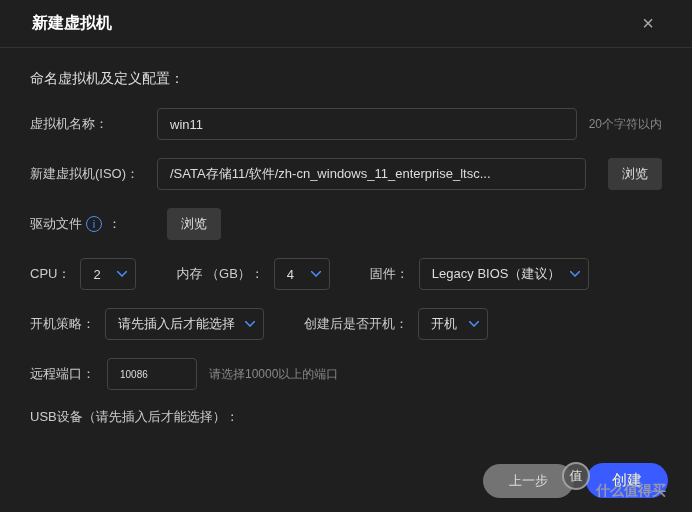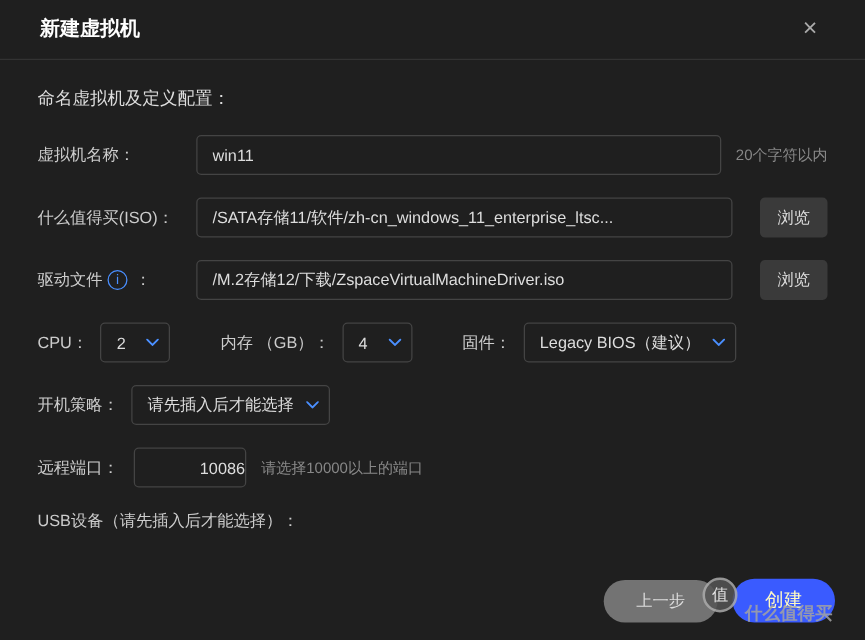--- a/index.html
+++ b/index.html
@@ -124,25 +124,25 @@
     .label-groupB { display: flex; align-items: center; flex-shrink: 0; }
     .ellipsis { overflow: hidden; text-overflow: ellipsis; white-space: nowrap; }
     .triple { display: flex; align-items: center; gap: 0; }
     .triple .seg { display: flex; align-items: center; margin-right: 40px; justify-content: flex-end; }
     .triple .seg:last-child { margin-right: 0; }
     .port-input {
       background: #1f1f1f;
       border: 1px solid #444;
       border-radius: 4px;
       color: #ddd;
-      padding: 6px 0;
-      font-size: 13px;
+      padding: 6px 12px;
+      font-size: 10px;
       height: 32px;
       width: 90px;
-      text-align: right;
+      text-align: left;
       margin-left: 12px;
     }
     .modal-footer {
       display: flex;
       justify-content: flex-end;
       align-items: center;
       padding: 14px 24px;
       gap: 12px;
       position: relative;
     }
@@ -208,33 +208,32 @@
     <div class="row">
       <div class="label-group">
           <span class="label">虚拟机名称：</span>
         </div>
       <input class="input input-wide" value="win11" style="">
       <span class="hint">20个字符以内</span>
     </div>
 
     <div class="row">
       <div class="label-group">
-          <span class="label">什么值得买(ISO)：</span>
+          <span class="label">新建虚拟机(ISO)：</span>
         </div>
       <input class="input input-wide ellipsis" value="/SATA存储11/软件/zh-cn_windows_11_enterprise_ltsc..." style="">
       <button class="btn-browse">浏览</button>
     </div>
 
     <div class="row">
       <div class="label-group">
         <span class="label">驱动文件</span>
         <span class="info-icon">i</span>
         <span class="label">：</span>
       </div>
-      <input class="input input-wide ellipsis" value="/M.2存储12/下载/ZspaceVirtualMachineDriver.iso" style="">
       <button class="btn-browse">浏览</button>
     </div>
 
     <div class="row triple">
       <div class="seg">
         <span class="label">CPU：</span>
         <div class="select" style="min-width:56px;">
           <span>2</span>
           <span class="chev">
               <svg width="10" height="6">
@@ -265,20 +264,31 @@
             </span>
         </div>
       </div>
     </div>
 
     <div class="row triple">
       <div class="seg">
         <span class="label">开机策略：</span>
         <div class="select" style="min-width:150px;">
           <span>请先插入后才能选择</span>
+          <span class="chev">
+              <svg width="10" height="6">
+                <path d="M0 0 L5 5 L10 0" fill="none" stroke="#4a8fff" stroke-width="1.5"></path>
+              </svg>
+            </span>
+        </div>
+      </div>
+      <div class="seg" style="margin-right:0;">
+        <span class="label">创建后是否开机：</span>
+        <div class="select" style="min-width:70px;">
+          <span>开机</span>
           <span class="chev">
               <svg width="10" height="6">
                 <path d="M0 0 L5 5 L10 0" fill="none" stroke="#4a8fff" stroke-width="1.5"></path>
               </svg>
             </span>
         </div>
       </div>
     </div>
 
     <div class="row">

